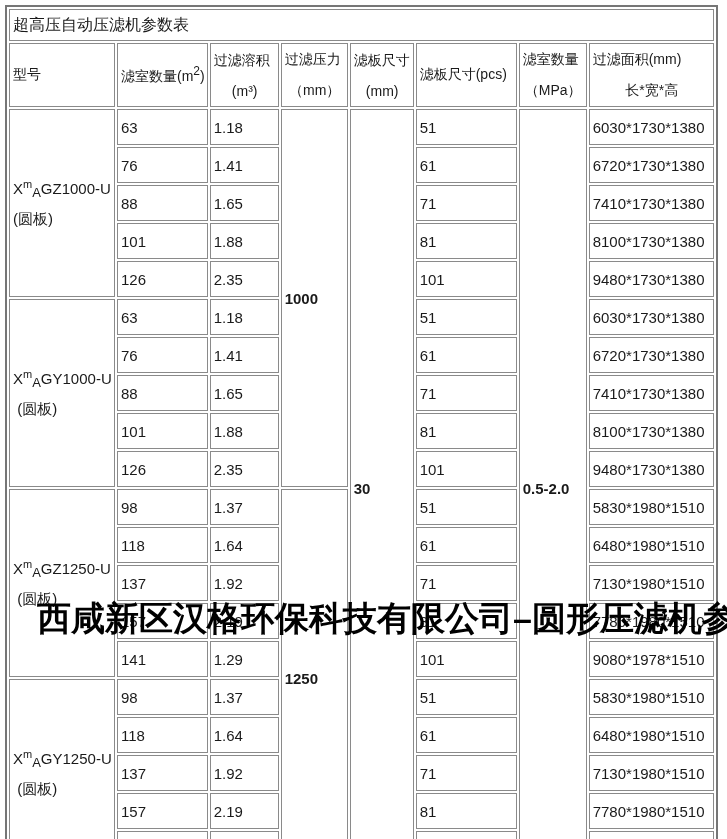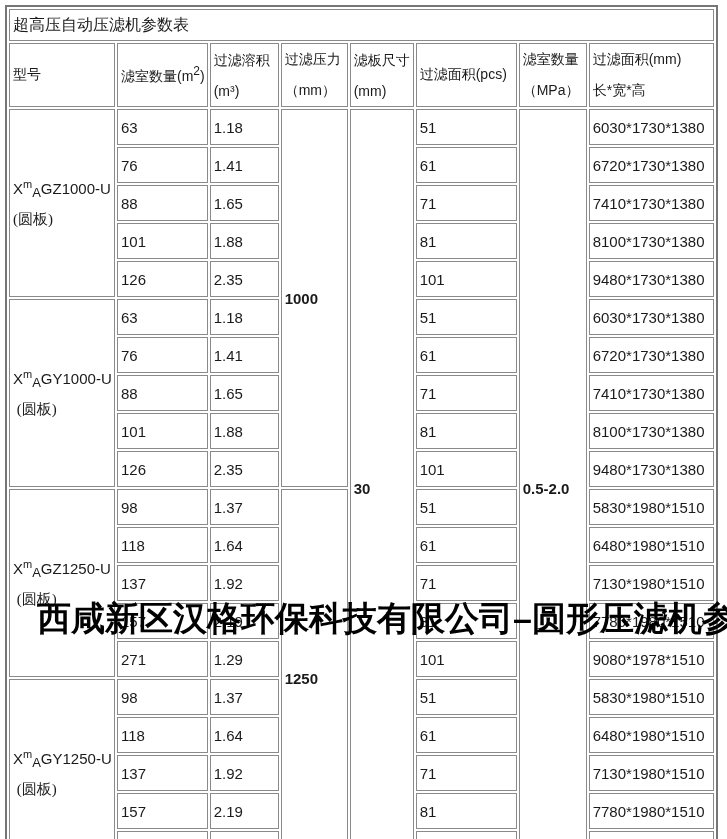--- a/index.html
+++ b/index.html
@@ -38,24 +38,24 @@
     font-size: 16px;
   }
   tr.header-row td {
     height: 64px;
     font-size: 14px;
   }
   tr.data-row td {
     height: 36px;
     font-size: 15px;
   }
-  .hline2 { margin-top: 13px; }
+  .hline2 { margin-top: 13px; text-align: center; }
   sup.hsup { font-size: 12px; }
   td.model-cell { font-size: 15px; margin-left: 24px; }
-  .model-line2 { margin-top: 10px; font-family: Liberation Serif, serif; }
+  .model-line2 { margin-top: 10px; }
   sup.msup { font-size: 11px; }
   span.msub { font-size: 13px; vertical-align: -3px; }
   td.plate-cell, td.thick-cell, td.pressure-cell {
     vertical-align: middle;
     font-size: 15px;
     font-weight: bold;
   }
   .watermark {
     position: absolute;
     left: 37px;
@@ -96,21 +96,21 @@
       <div class="hline2">(m³)</div>
     </td>
     <td>
       <div>过滤压力</div>
       <div class="hline2">（mm）</div>
     </td>
     <td>
       <div>滤板尺寸</div>
       <div class="hline2">(mm)</div>
     </td>
-    <td>过滤面积(pcs)</td>
+    <td>滤板尺寸(pcs)</td>
     <td>
       <div>滤室数量</div>
       <div class="hline2">（MPa）</div>
     </td>
     <td>
       <div>过滤面积(mm)</div>
       <div class="hline2">长*宽*高</div>
     </td>
   </tr>
 
@@ -210,21 +210,21 @@
     <td>71</td>
     <td>7130*1980*1510</td>
   </tr>
   <tr class="data-row">
     <td>157</td>
     <td>2.19</td>
     <td>81</td>
     <td>7780*1980*1510</td>
   </tr>
   <tr class="data-row">
-    <td>271</td>
+    <td>141</td>
     <td>1.29</td>
     <td>101</td>
     <td>9080*1978*1510</td>
   </tr>
 
   <tr class="data-row">
     <td class="model-cell" rowspan="5">
       <div><span>X</span><sup class="msup">m</sup><span class="msub">A</span><span>GY1250-U</span></div>
       <div class="model-line2">&nbsp;(圆板)</div>
     </td>

